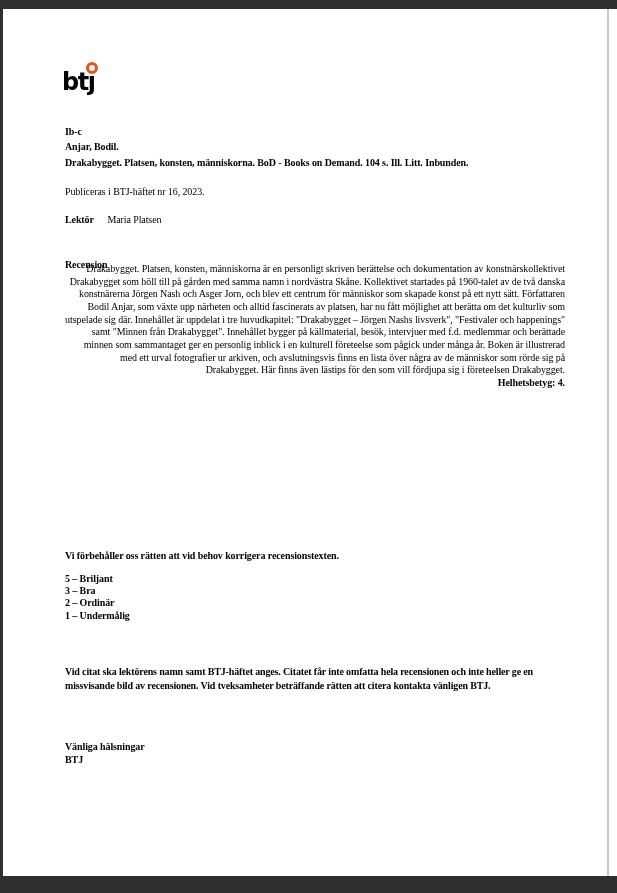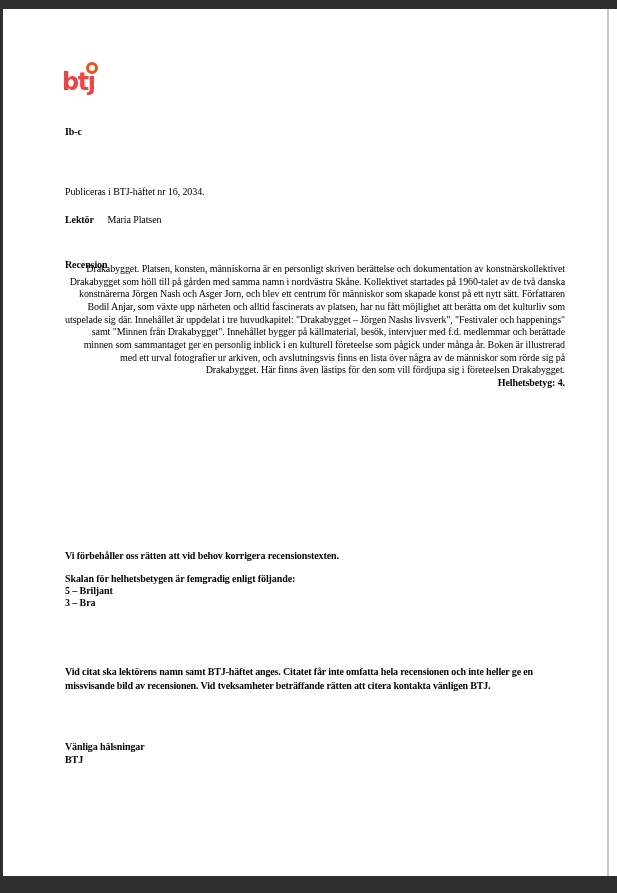--- a/index.html
+++ b/index.html
@@ -6,21 +6,21 @@
   body{
     width:617px;height:893px;position:relative;background:#ffffff;
     font-family:"Liberation Serif", serif;color:#000;overflow:hidden;
   }
   .band{position:absolute;background:#2f2f2f;}
   .band-top{left:0;top:0;width:617px;height:9px;}
   .band-left{left:0;top:0;width:3px;height:893px;}
   .band-bottom{left:0;top:876px;width:617px;height:17px;}
   .page-edge{position:absolute;left:607px;top:9px;width:2px;height:867px;background:#c9c9c9;}
 
-  .logo{position:absolute;left:62px;top:70px;color:#ef4444;
+  .logo{position:absolute;left:62px;top:70px;color:#000000;
     font-family:"DejaVu Sans", sans-serif;font-weight:bold;
     font-size:24px;line-height:24px;letter-spacing:-1.5px;}
   .logo .ring{position:absolute;right:-4px;top:-8px;width:6px;height:6px;
     border:3px solid #ee4f1b;border-radius:50%;}
 
   .txt{position:absolute;left:65px;font-size:10px;letter-spacing:-0.1px;font-family:Liberation Serif, serif;}
   .bold{font-weight:bold;}
   .nowrap{white-space:nowrap;}
 
   .header-block{top:124px;line-height:15.4px;width:540px;}
@@ -42,42 +42,45 @@
 <div class="band band-bottom"></div>
 <div class="page-edge"></div>
 
 <div class="logo">
   <span>btȷ</span>
   <span class="ring"></span>
 </div>
 
 <div class="txt header-block bold">
   <div class="nowrap">Ib-c</div>
+  <div class="nowrap">Anjar, Bodil.</div>
+  <div class="nowrap">Drakabygget. Platsen, konsten, människorna. BoD - Books on Demand. 104 s. Ill. Litt. Inbunden.</div>
 </div>
 
-<div class="txt pub-note">Publiceras i BTJ-häftet nr 16, 2034.</div>
+<div class="txt pub-note">Publiceras i BTJ-häftet nr 16, 2023.</div>
 
 <div class="txt reviewer-row">
   <span class="label">Lektör</span>
   <span>Maria Platsen</span>
 </div>
 
 <div class="txt section-heading bold">Recension</div>
 
 <div class="txt review-block">
   <div>Drakabygget. Platsen, konsten, människorna är en personligt skriven berättelse och dokumentation av konstnärskollektivet Drakabygget som höll till på gården med samma namn i nordvästra Skåne. Kollektivet startades på 1960-talet av de två danska konstnärerna Jörgen Nash och Asger Jorn, och blev ett centrum för människor som skapade konst på ett nytt sätt. Författaren Bodil Anjar, som växte upp närheten och alltid fascinerats av platsen, har nu fått möjlighet att berätta om det kulturliv som utspelade sig där. Innehållet är uppdelat i tre huvudkapitel: "Drakabygget – Jörgen Nashs livsverk", "Festivaler och happenings" samt "Minnen från Drakabygget". Innehållet bygger på källmaterial, besök, intervjuer med f.d. medlemmar och berättade minnen som sammantaget ger en personlig inblick i en kulturell företeelse som pågick under många år. Boken är illustrerad med ett urval fotografier ur arkiven, och avslutningsvis finns en lista över några av de människor som rörde sig på Drakabygget. Här finns även lästips för den som vill fördjupa sig i företeelsen Drakabygget.</div>
   <div class="bold">Helhetsbetyg: 4.</div>
 </div>
 
 <div class="txt disclaimer bold">Vi förbehåller oss rätten att vid behov korrigera recensionstexten.</div>
 
 <div class="txt scale-block bold">
-  <div>Skalan för helhetsbetygen är femgradig enligt följande:</div>
   <div>5 – Briljant</div>
   <div>3 – Bra</div>
+  <div>2 – Ordinär</div>
+  <div>1 – Undermålig</div>
 </div>
 
 <div class="txt citation bold">Vid citat ska lektörens namn samt BTJ-häftet anges. Citatet får inte omfatta hela recensionen och inte heller ge en missvisande bild av recensionen. Vid tveksamheter beträffande rätten att citera kontakta vänligen BTJ.</div>
 
 <div class="txt closing-block bold">
   <div>Vänliga hälsningar</div>
   <div>BTJ</div>
 </div>
 
 </body></html>

